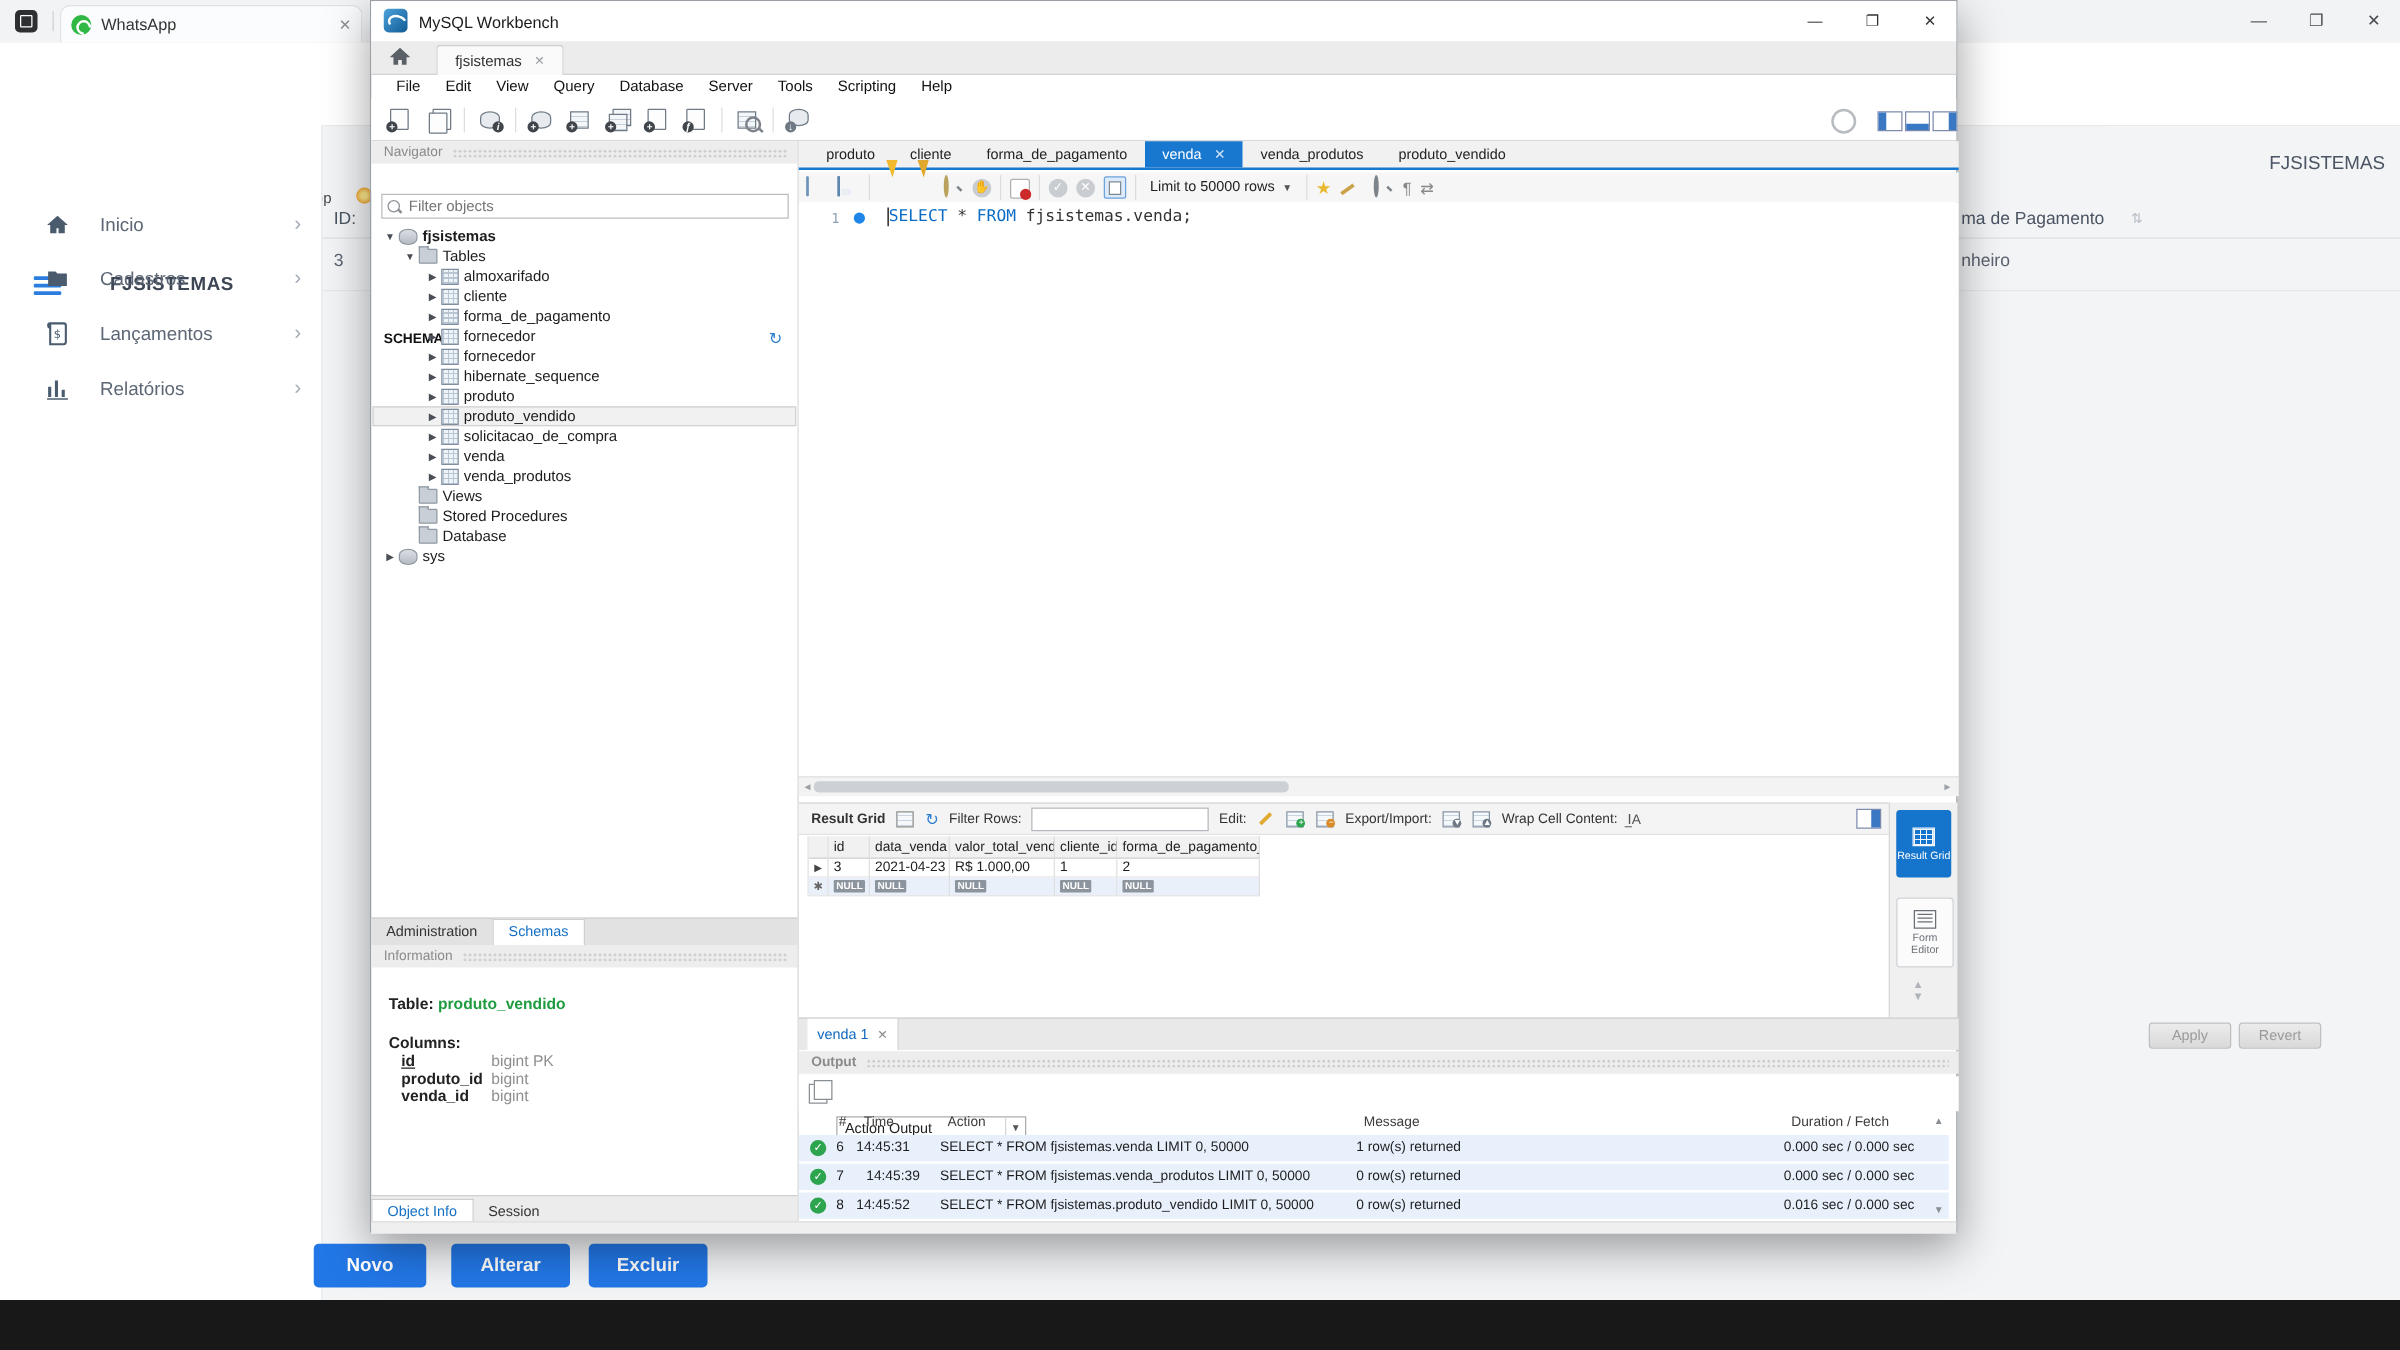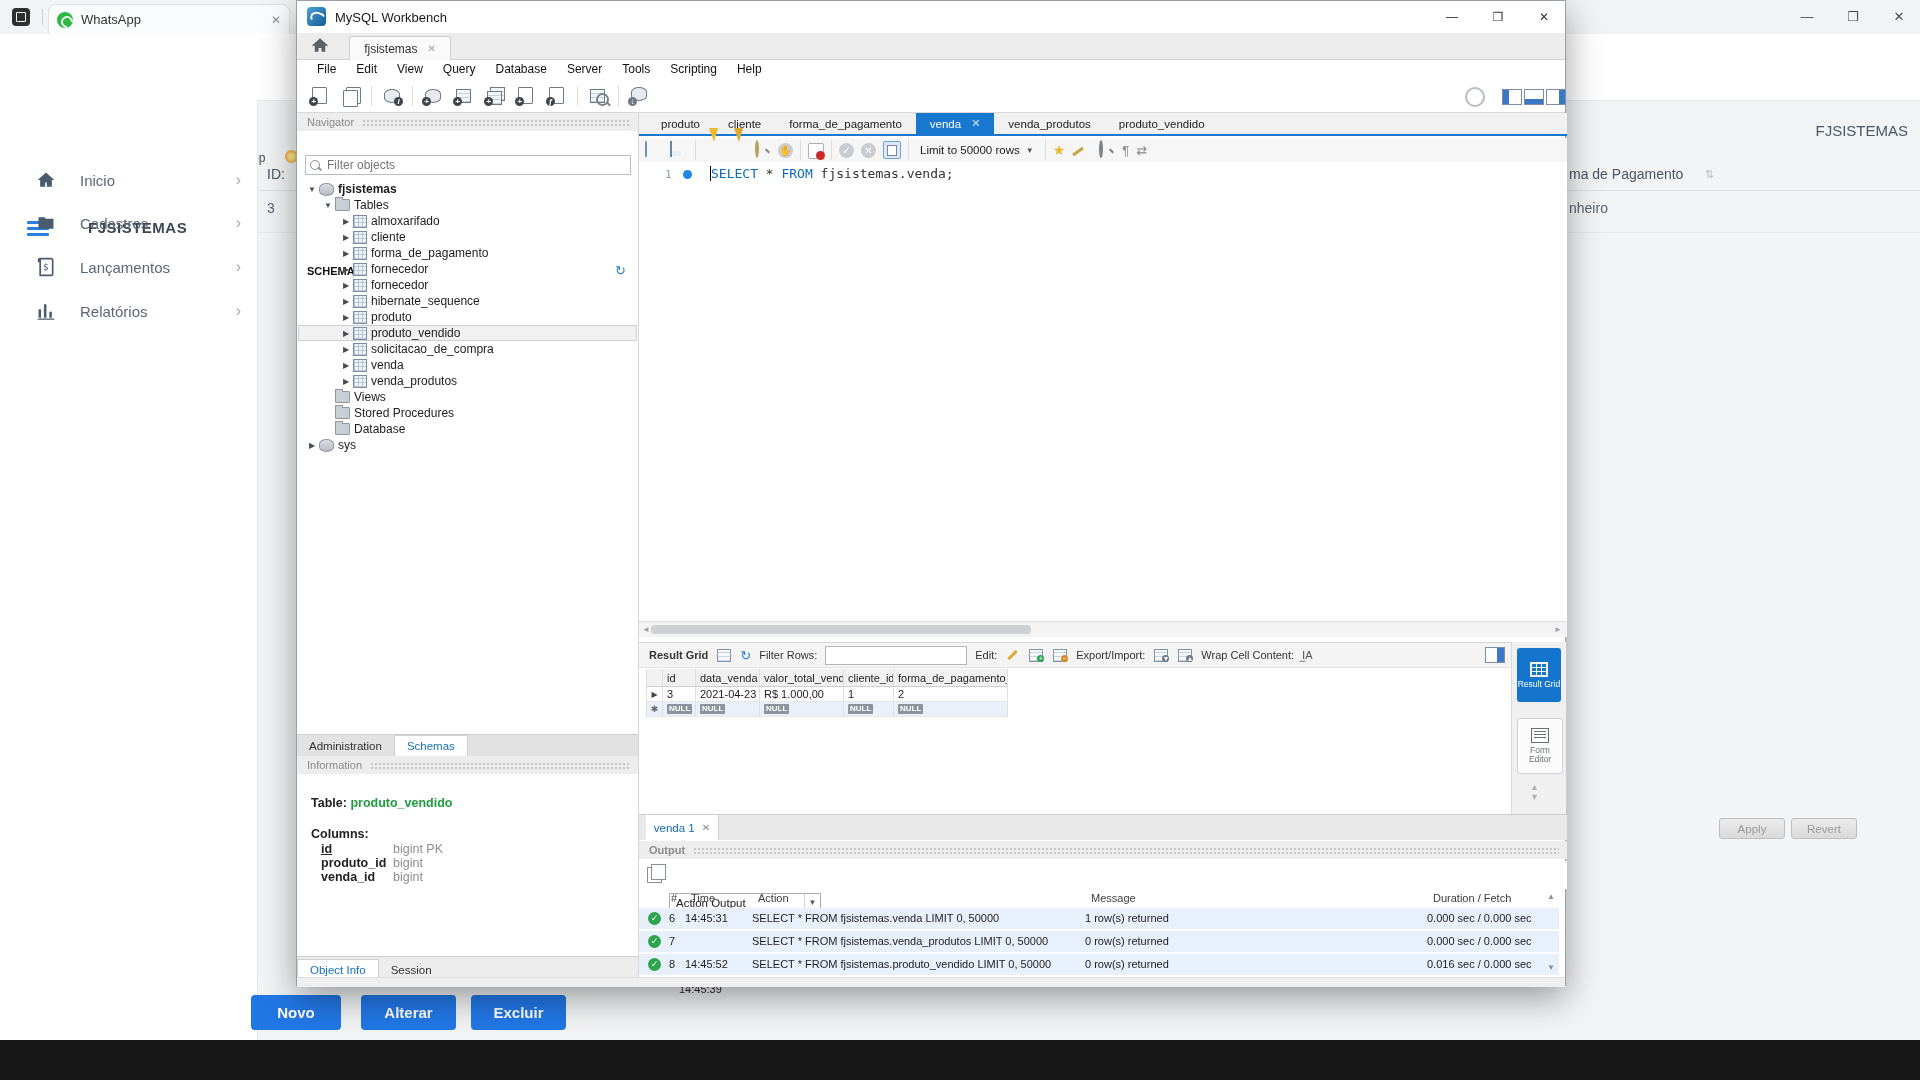--- a/index.html
+++ b/index.html
@@ -700,21 +700,21 @@
       <span class="abs ok" style="left:9px;top:4px;">✓</span>
       <span class="oc" style="left:30px;top:4px;">6</span>
       <span class="oc" style="left:46px;top:4px;">14:45:31</span>
       <span class="oc" style="left:113px;top:4px;width:330px;">SELECT * FROM fjsistemas.venda LIMIT 0, 50000</span>
       <span class="oc" style="left:446px;top:4px;">1 row(s) returned</span>
       <span class="oc" style="left:788px;top:4px;">0.000 sec / 0.000 sec</span>
     </div>
     <div class="abs outrow" style="top:930px;">
       <span class="abs ok" style="left:9px;top:4px;">✓</span>
       <span class="oc" style="left:30px;top:4px;">7</span>
-      <span class="oc" style="left:40px;top:4px;margin-top:48px;">14:45:39</span>
+      <span class="oc" style="left:54px;top:4px;">14:45:39</span>
       <span class="oc" style="left:113px;top:4px;width:330px;">SELECT * FROM fjsistemas.venda_produtos LIMIT 0, 50000</span>
       <span class="oc" style="left:446px;top:4px;">0 row(s) returned</span>
       <span class="oc" style="left:788px;top:4px;">0.000 sec / 0.000 sec</span>
     </div>
     <div class="abs outrow" style="top:953px;">
       <span class="abs ok" style="left:9px;top:4px;">✓</span>
       <span class="oc" style="left:30px;top:4px;">8</span>
       <span class="oc" style="left:46px;top:4px;">14:45:52</span>
       <span class="oc" style="left:113px;top:4px;width:330px;">SELECT * FROM fjsistemas.produto_vendido LIMIT 0, 50000</span>
       <span class="oc" style="left:446px;top:4px;">0 row(s) returned</span>

